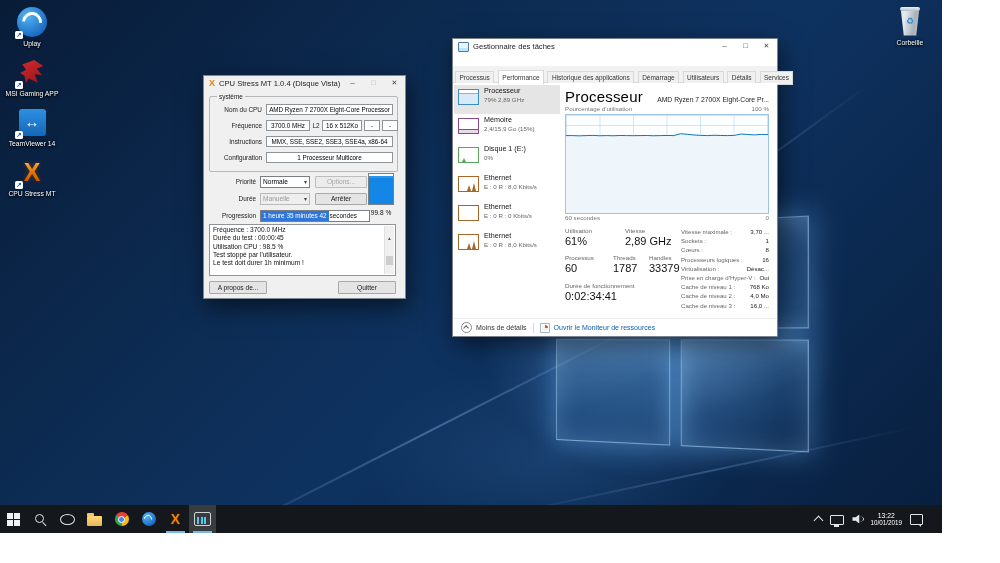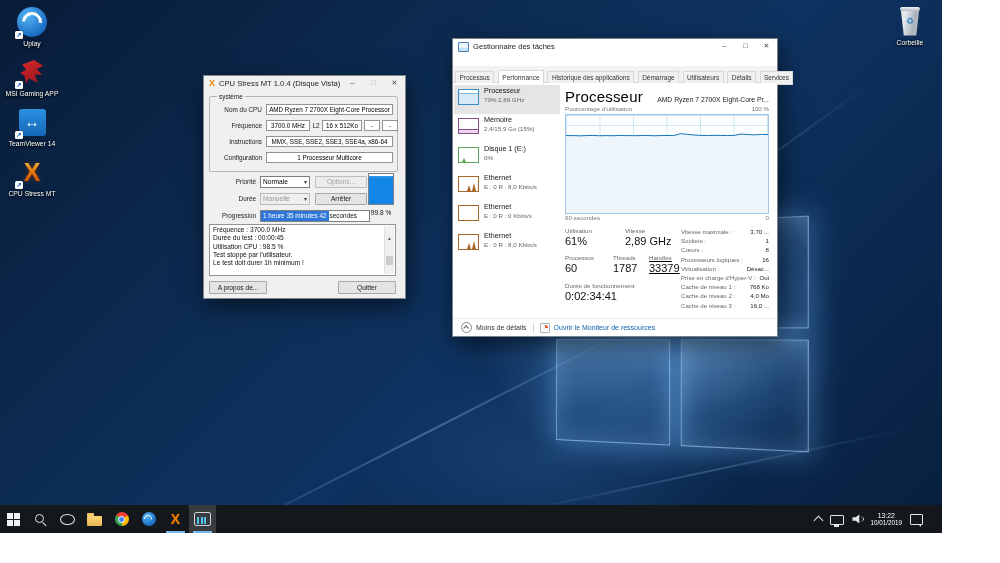--- a/index.html
+++ b/index.html
@@ -145,21 +145,21 @@
      background-color:#fdfeff;
      background-image:linear-gradient(to right,rgba(170,212,240,.55) 1px,transparent 1px),
                       linear-gradient(to bottom,rgba(170,212,240,.55) 1px,transparent 1px);
      background-size:33.5px 10px;}
   .tm-chart svg{position:absolute;inset:0;width:100%;height:100%;}
   .tm-stats{position:relative;margin-top:5px;height:80px;}
   .bg-stat{position:absolute;white-space:nowrap;}
   .bl{display:block;font-size:6.2px;color:#666;line-height:7.5px;}
   .bv{display:block;font-size:11px;font-weight:300;color:#111;line-height:13px;}
   .s1{left:0;top:0;} .s2{left:60px;top:0;} .s3{left:0;top:27px;} .s4{left:48px;top:27px;}
-  .s5{left:84px;top:27px;text-decoration:underline;} .s6{left:0;top:55px;}
+  .s5{left:84px;top:27px;} .s6{left:0;top:55px;}
   .tm-detail{position:absolute;left:116px;top:0;width:88px;}
   .d-row{display:flex;justify-content:space-between;font-size:6.1px;line-height:9.2px;white-space:nowrap;}
   .d-row .dl{color:#666;} .d-row .dv{color:#222;}
   .tm-footer{position:absolute;left:0;right:0;bottom:0;height:17px;background:#fff;border-top:1px solid #ececec;
      display:flex;align-items:center;padding-left:8px;font-size:7px;color:#333;}
   .ic-chev-circle{width:9px;height:9px;border:1px solid #8a8a8a;border-radius:50%;position:relative;flex:none;}
   .ic-chev-circle::before{content:"";position:absolute;left:2.2px;top:3.4px;width:3.2px;height:3.2px;
      border-top:1px solid #555;border-left:1px solid #555;transform:rotate(45deg);}
   .ft-sep{width:1px;height:10px;background:#d6d6d6;margin:0 6px;}
   .ic-rm{width:8px;height:8px;border:1px solid #aab2ba;border-radius:1px;position:relative;flex:none;}

